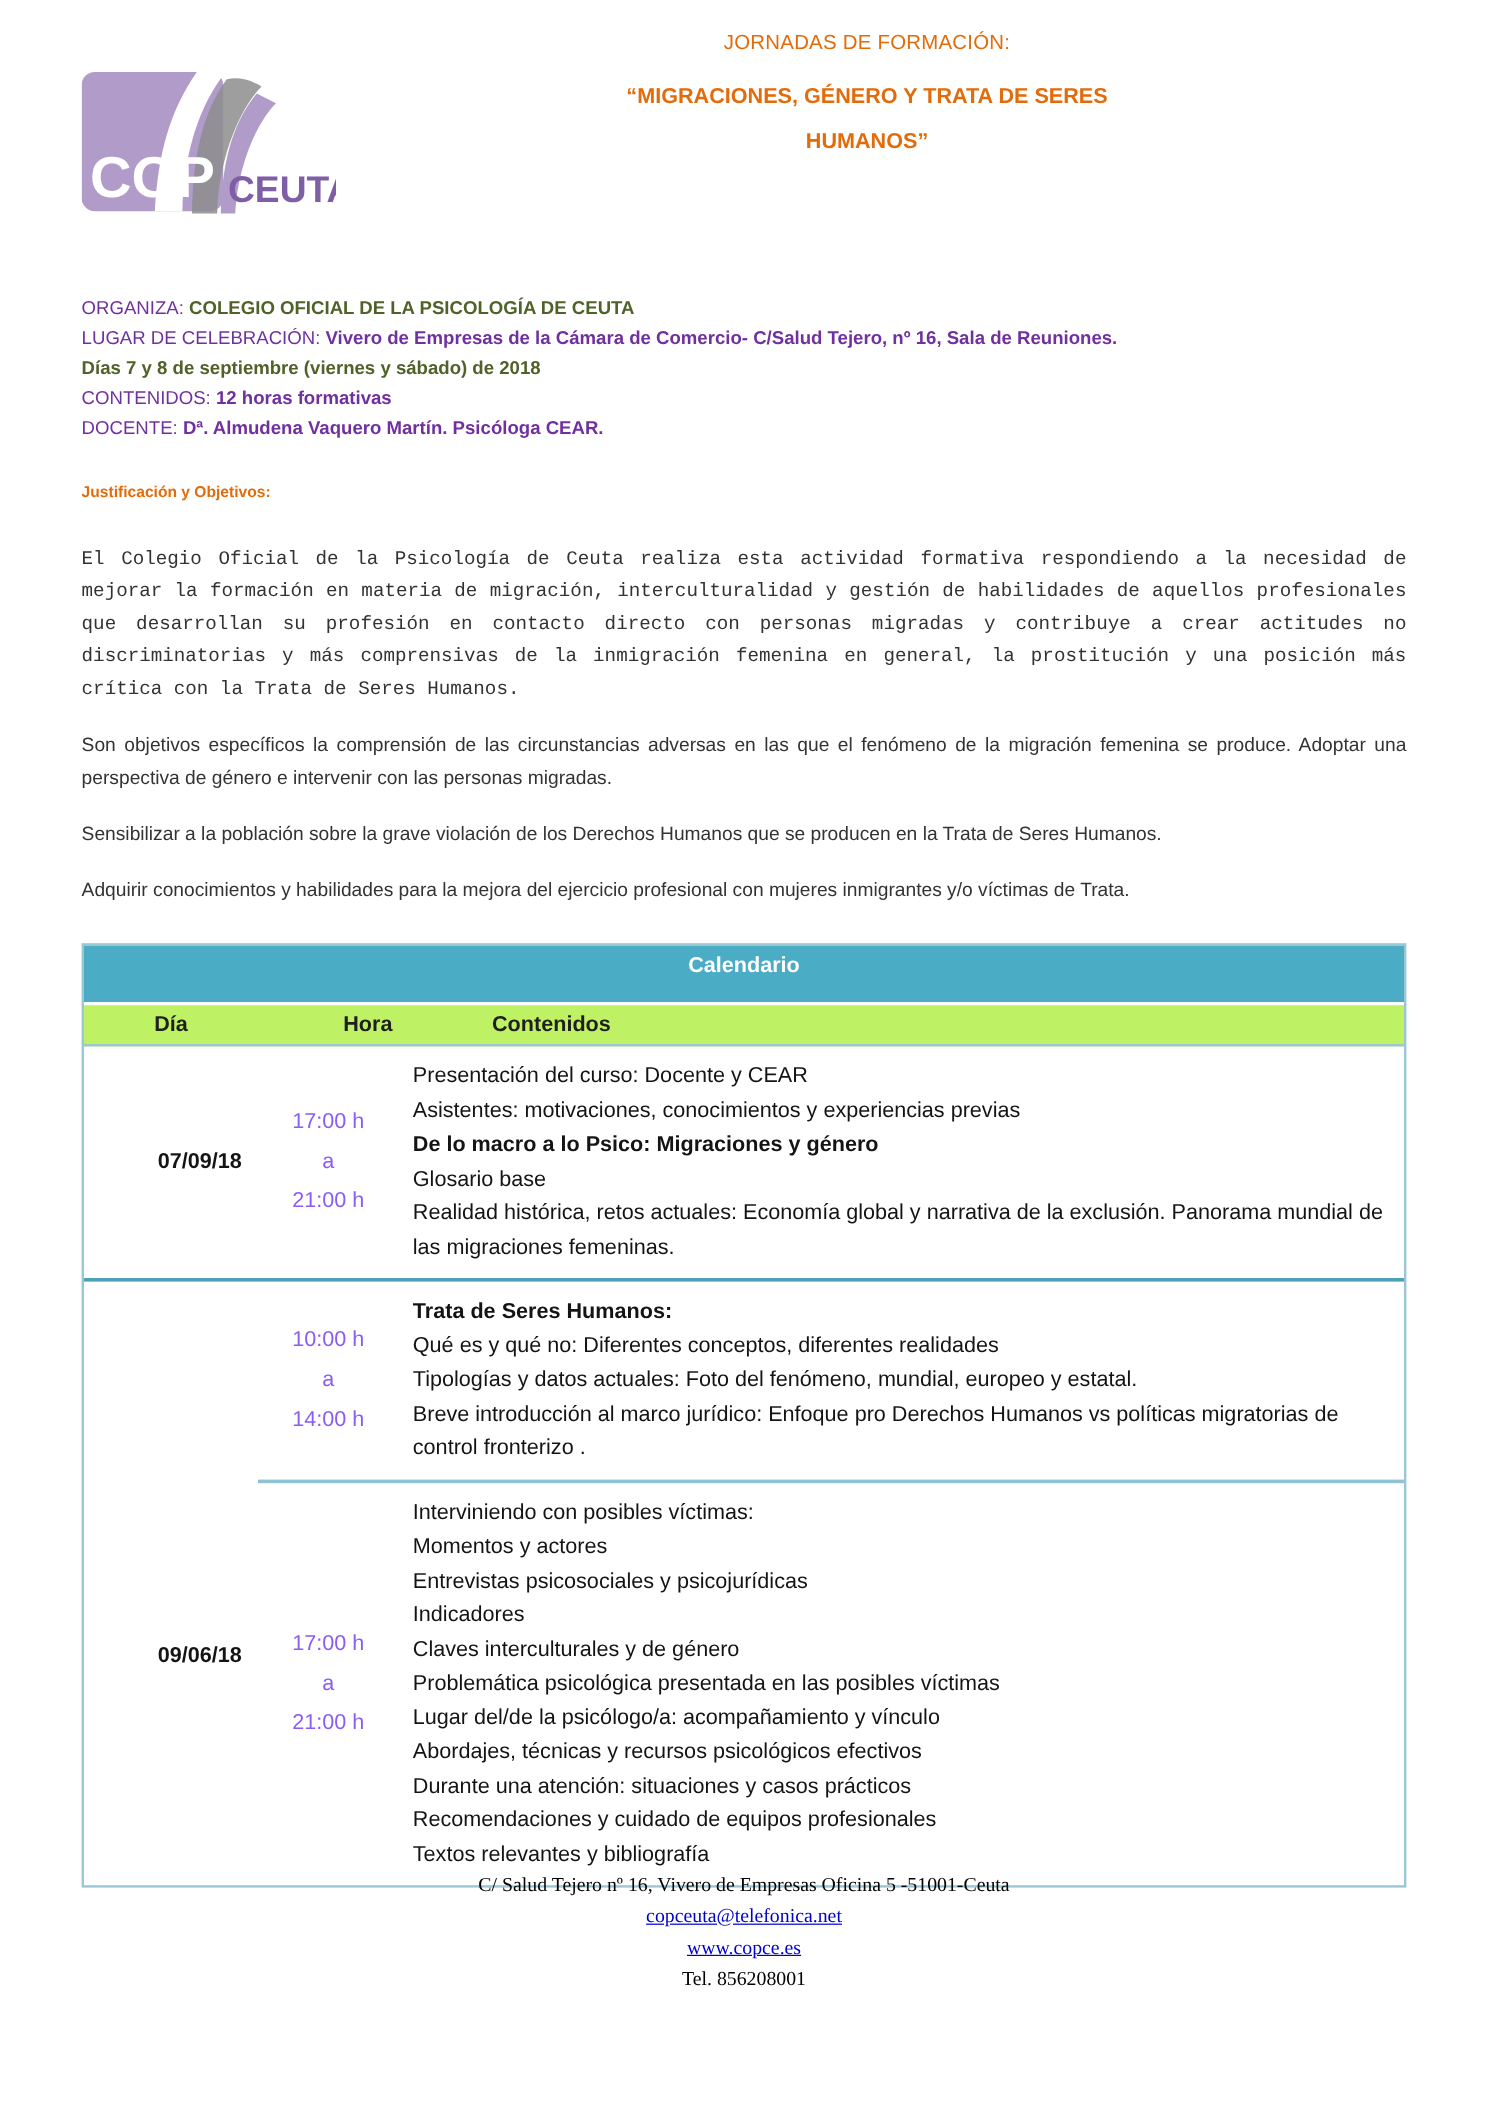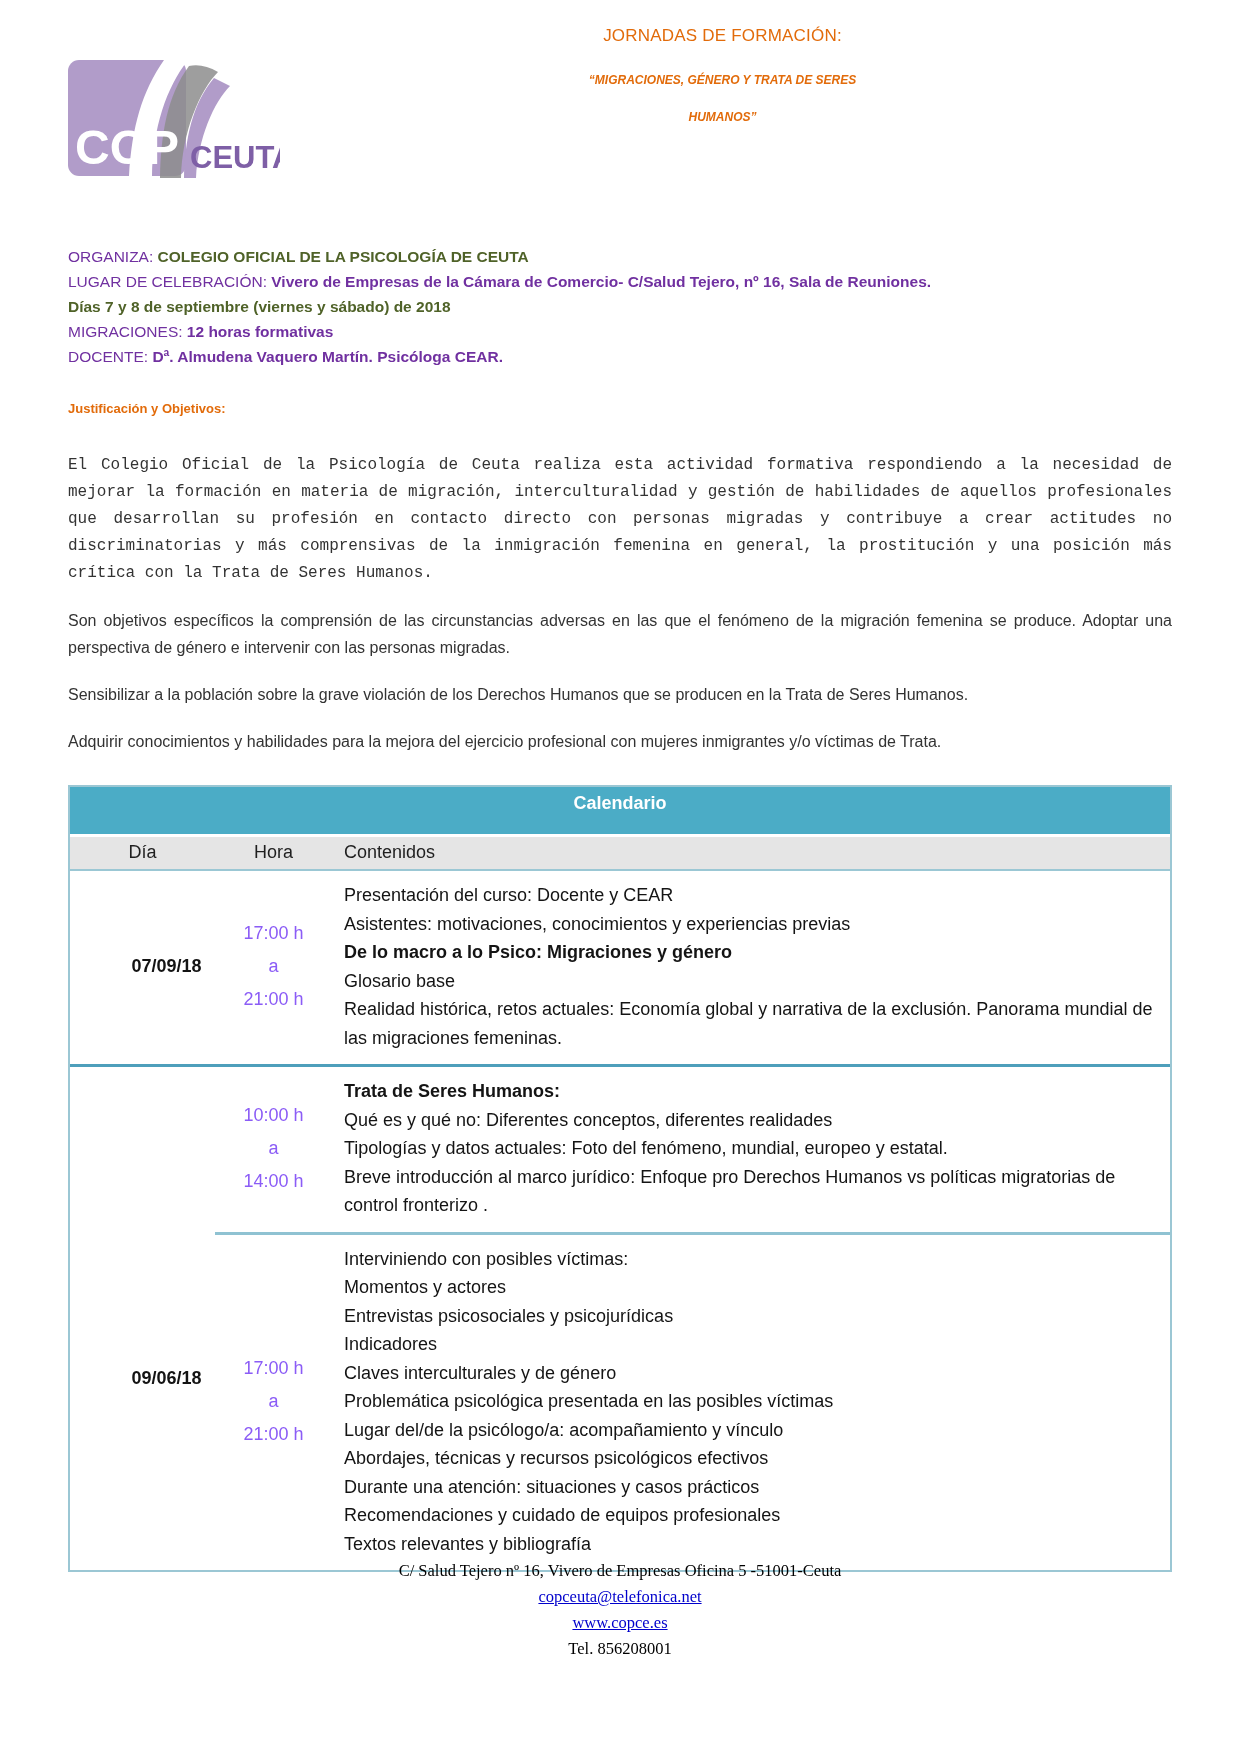--- a/index.html
+++ b/index.html
@@ -6,38 +6,38 @@
   .page{
     position:relative;width:1240px;height:1754px;margin:0 auto;
     background:#ffffff;font-family:"Liberation Sans",sans-serif;color:#1f1f1f;
     overflow:hidden;
   }
   
   .header{display:flex;padding:0 75px 0 68px;}
   .logo{width:212px;flex:0 0 212px;margin-top:56px;}
   .title-wrap{flex:1;text-align:center;padding-top:26px;}
   .kicker{color:#e26b0a;font-size:17px;letter-spacing:.2px;}
-  .title{color:#e26b0a;font-size:12px;font-weight:bold;line-height:37px;margin-top:16px;font-style:italic;}
+  .title{color:#e26b0a;font-size:18px;font-weight:bold;line-height:37px;margin-top:16px;}
   
   .info{margin:58px 68px 0;font-size:15.5px;line-height:25px;}
   .lbl{color:#7030a0;}
   .val{font-weight:bold;}
   .val.olive{color:#4f6228;}
   .val.purple{color:#7030a0;}
   
   .just-heading{margin:32px 68px 0;color:#e26b0a;font-weight:bold;font-size:13px;}
   .paras{margin:0 68px;text-align:justify;font-size:16px;line-height:27px;color:#333;}
   .paras p{margin:20px 0 0;}
   .paras p.first{margin-top:36px;font-family:Liberation Mono, monospace;}
   
   .calendar{margin:30px 68px 0;border:2px solid #9bc7d4;}
   .cal-title{background:#4bacc6;color:#fff;font-weight:bold;font-size:18px;
     text-align:center;padding:6px 0 20px;border-bottom:3px solid #ffffff;}
-  .cal-cols{display:grid;grid-template-columns:145px 117px 1fr;background:#e5e5e5;
-    font-weight:normal;font-size:18px;padding:5px 0 6px;border-bottom:2px solid #9bc7d4;}
+  .cal-cols{display:grid;grid-template-columns:145px 117px 1fr;background:#bef264;
+    font-weight:bold;font-size:18px;padding:5px 0 6px;border-bottom:2px solid #9bc7d4;gap:33px;}
   .c-center{text-align:center;}
   .c-left{padding-left:12px;}
   .cal-row1{display:grid;grid-template-columns:145px 117px 1fr;
     border-bottom:3px solid #4e9fbb;padding:6px 0 8px;}
   .date-cell{display:flex;align-items:center;justify-content:center;
     font-weight:bold;font-size:18px;color:#141414;padding-left:48px;}
   .hora-cell{display:flex;flex-direction:column;justify-content:center;align-items:center;
     color:#8b5cf6;font-size:18px;line-height:33px;}
   .content-cell{padding:4px 16px 4px 12px;font-size:18px;line-height:28.5px;color:#141414;}
   .content-cell .b{font-weight:bold;}
@@ -81,21 +81,21 @@
       <span class="val olive">COLEGIO OFICIAL DE LA PSICOLOGÍA DE CEUTA</span>
     </div>
     <div class="info-line">
       <span class="lbl">LUGAR DE CELEBRACIÓN:</span>
       <span class="val purple">Vivero de Empresas de la Cámara de Comercio- C/Salud Tejero, nº 16, Sala de Reuniones.</span>
     </div>
     <div class="info-line">
       <span class="val olive">Días 7 y 8 de septiembre  (viernes y sábado) de 2018</span>
     </div>
     <div class="info-line">
-      <span class="lbl">MIGRACIONES:</span>
+      <span class="lbl">CONTENIDOS:</span>
       <span class="val purple">12 horas formativas</span>
     </div>
     <div class="info-line">
       <span class="lbl">DOCENTE:</span>
       <span class="val purple">Dª. Almudena Vaquero Martín. Psicóloga CEAR.</span>
     </div>
   </div>
 
   <div class="just-heading">Justificación y Objetivos:</div>
   <div class="paras">

